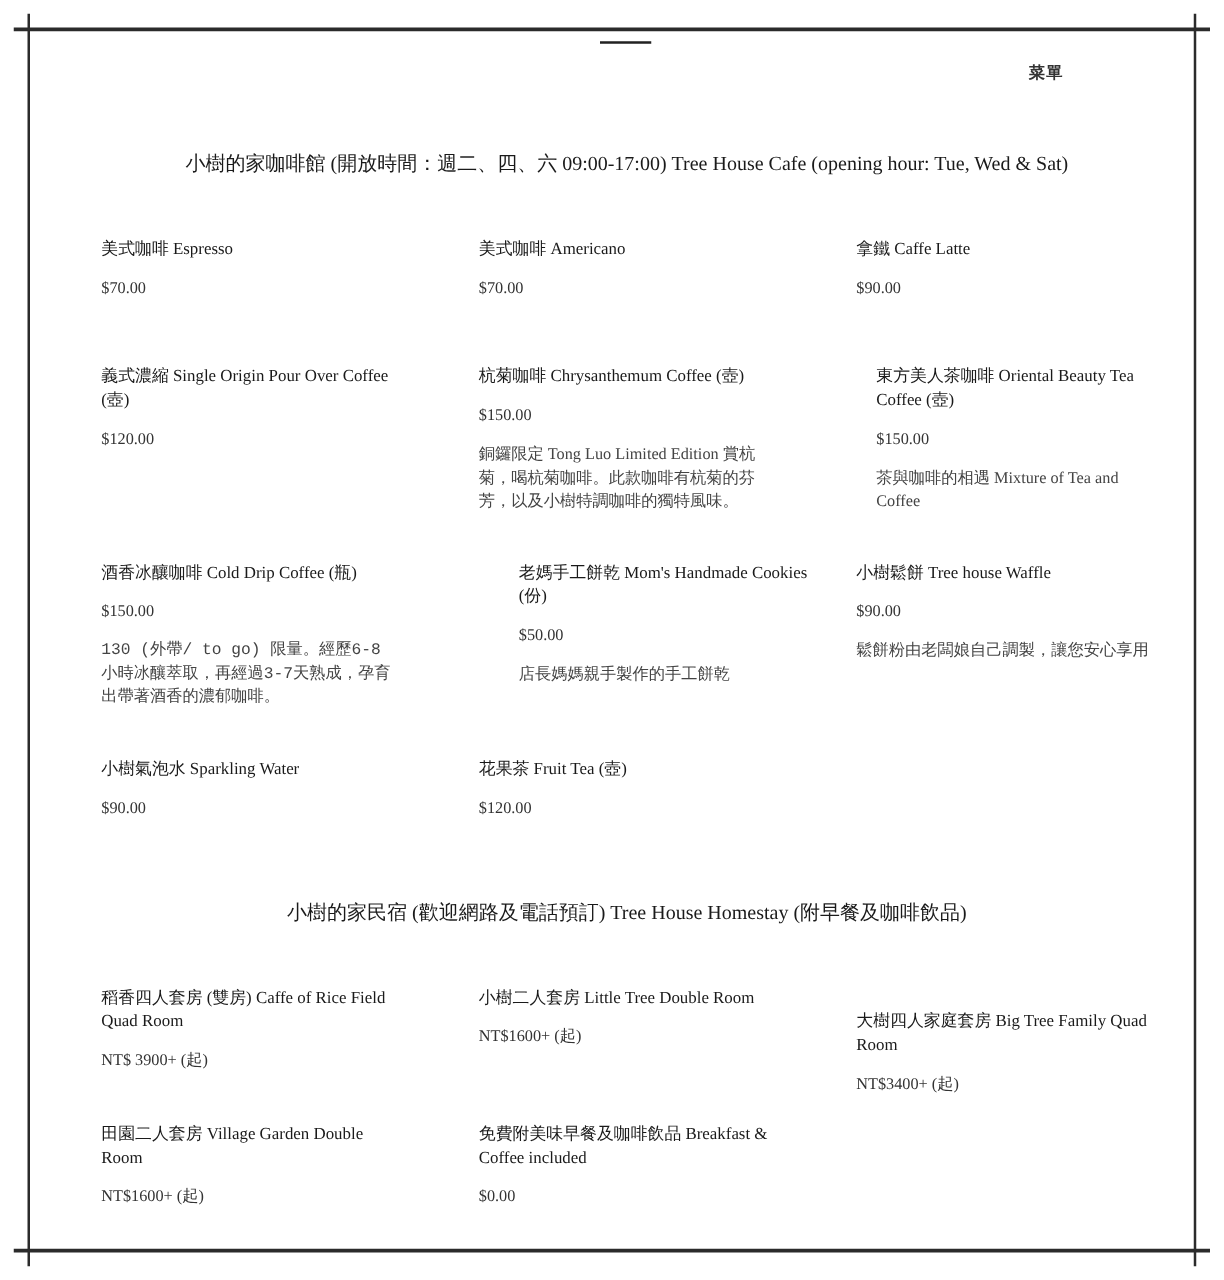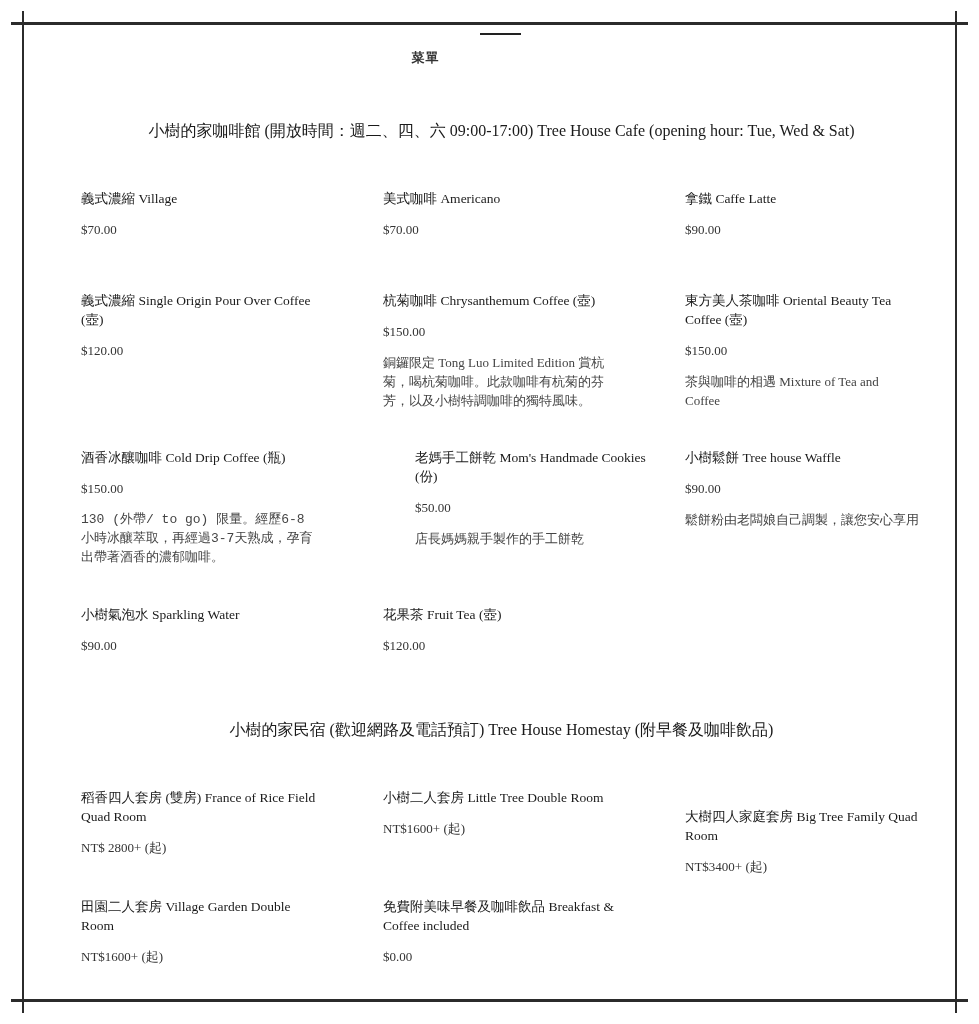--- a/index.html
+++ b/index.html
@@ -41,21 +41,21 @@
     top: 33px;
     width: 41px;
     height: 2px;
     background: #222;
   }
   .page-title {
     position: absolute;
     left: 0;
     width: 851px;
     top: 49px;
-    text-align: center;
+    text-align: right;
     font-family: "DejaVu Sans", "Liberation Sans", sans-serif;
     font-size: 13px;
     font-weight: bold;
     color: #333;
     letter-spacing: 1px;
   }
 
   .section-heading {
     position: absolute;
     left: 24px;
@@ -106,42 +106,42 @@
 <div class="hline bottom"></div>
 <div class="vline left"></div>
 <div class="vline right"></div>
 
 <div class="title-rule"></div>
 <div class="page-title">菜單</div>
 
 <div class="section-heading cafe">小樹的家咖啡館 (開放時間：週二、四、六 09:00-17:00) Tree House Cafe (opening hour: Tue, Wed &amp; Sat)</div>
 
 <div class="item col1" style="top:189px;">
-  <p class="item-name">義式濃縮 Village</p>
+  <p class="item-name">美式咖啡 Espresso</p>
   <div class="item-price">$70.00</div>
 </div>
 <div class="item col2" style="top:189px;">
   <p class="item-name">美式咖啡 Americano</p>
   <div class="item-price">$70.00</div>
 </div>
 <div class="item col3" style="top:189px;">
   <p class="item-name">拿鐵 Caffe Latte</p>
   <div class="item-price">$90.00</div>
 </div>
 
 <div class="item col1" style="top:291px;">
   <p class="item-name">義式濃縮 Single Origin Pour Over Coffee (壺)</p>
   <div class="item-price">$120.00</div>
 </div>
 <div class="item col2" style="top:291px;">
   <p class="item-name">杭菊咖啡 Chrysanthemum Coffee (壺)</p>
   <div class="item-price">$150.00</div>
   <div class="item-desc" style="width:226px;">銅鑼限定 Tong Luo Limited Edition 賞杭菊，喝杭菊咖啡。此款咖啡有杭菊的芬芳，以及小樹特調咖啡的獨特風味。</div>
 </div>
-<div class="item col3" style="top:291px;">
+<div class="item col3" style="top:291px;margin-left:16px;">
   <p class="item-name">東方美人茶咖啡 Oriental Beauty Tea Coffee (壺)</p>
   <div class="item-price">$150.00</div>
   <div class="item-desc" style="width:210px;">茶與咖啡的相遇 Mixture of Tea and Coffee</div>
 </div>
 
 <div class="item col1" style="top:448px;">
   <p class="item-name">酒香冰釀咖啡 Cold Drip Coffee (瓶)</p>
   <div class="item-price">$150.00</div>
   <div class="item-desc" style="width:235px;font-family:Liberation Mono, monospace;">130 (外帶/ to go) 限量。經歷6-8小時冰釀萃取，再經過3-7天熟成，孕育出帶著酒香的濃郁咖啡。</div>
 </div>
@@ -161,22 +161,22 @@
   <div class="item-price">$90.00</div>
 </div>
 <div class="item col2" style="top:605px;">
   <p class="item-name">花果茶 Fruit Tea (壺)</p>
   <div class="item-price">$120.00</div>
 </div>
 
 <div class="section-heading homestay">小樹的家民宿 (歡迎網路及電話預訂) Tree House Homestay (附早餐及咖啡飲品)</div>
 
 <div class="item col1" style="top:788px;">
-  <p class="item-name">稻香四人套房 (雙房) France of Rice Field Quad Room</p>
-  <div class="item-price">NT$ 2800+ (起)</div>
+  <p class="item-name">稻香四人套房 (雙房) Caffe of Rice Field Quad Room</p>
+  <div class="item-price">NT$ 3900+ (起)</div>
 </div>
 <div class="item col2" style="top:788px;">
   <p class="item-name">小樹二人套房 Little Tree Double Room</p>
   <div class="item-price">NT$1600+ (起)</div>
 </div>
 <div class="item col3" style="top:807px;">
   <p class="item-name">大樹四人家庭套房 Big Tree Family Quad Room</p>
   <div class="item-price">NT$3400+ (起)</div>
 </div>
 

